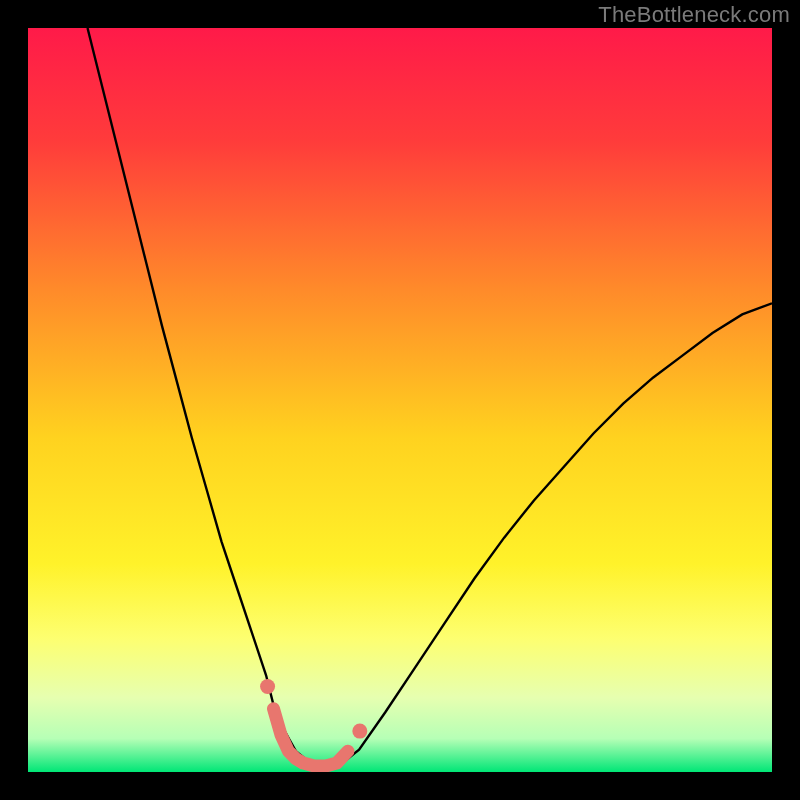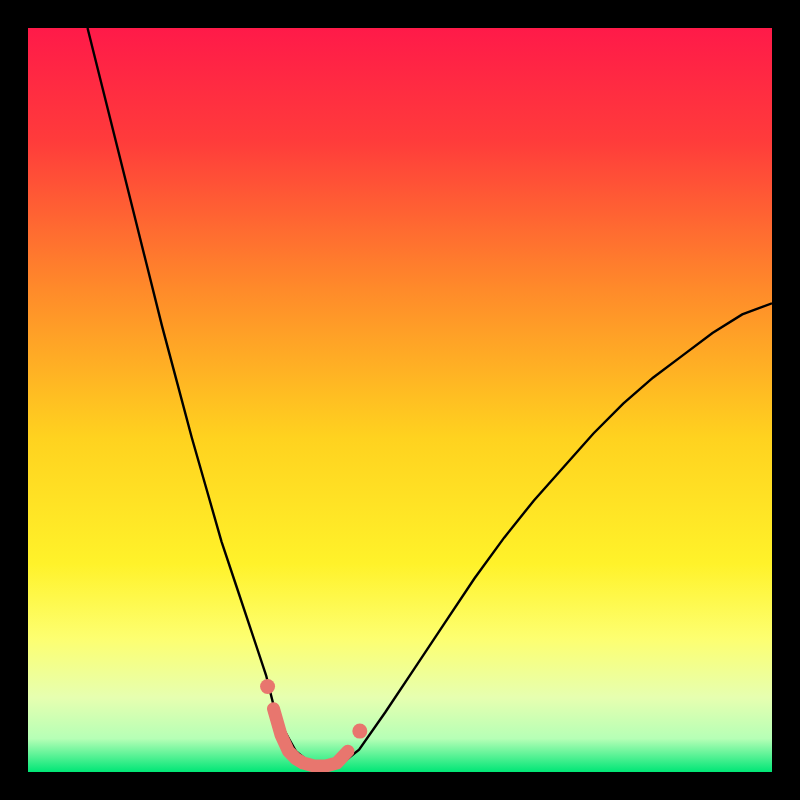--- a/index.html
+++ b/index.html
@@ -37,20 +37,21 @@
     letter-spacing: 0.2px;
   }
   svg {
     display: block;
   }
 </style>
 </head>
 <body>
 
 <div class="frame">
+  <div class="watermark">TheBottleneck.com</div>
   <div class="plot-area">
     <svg id="chart-svg" width="744" height="744" viewBox="0 0 744 744" preserveAspectRatio="none">
       <defs>
         <linearGradient id="bg-grad" x1="0" y1="0" x2="0" y2="1">
             <stop offset="0%" stop-color="#ff1a49"></stop>
             <stop offset="15%" stop-color="#ff3b3b"></stop>
             <stop offset="35%" stop-color="#ff8a2a"></stop>
             <stop offset="55.00000000000001%" stop-color="#ffd21f"></stop>
             <stop offset="72%" stop-color="#fff22a"></stop>
             <stop offset="82%" stop-color="#fdff70"></stop>

